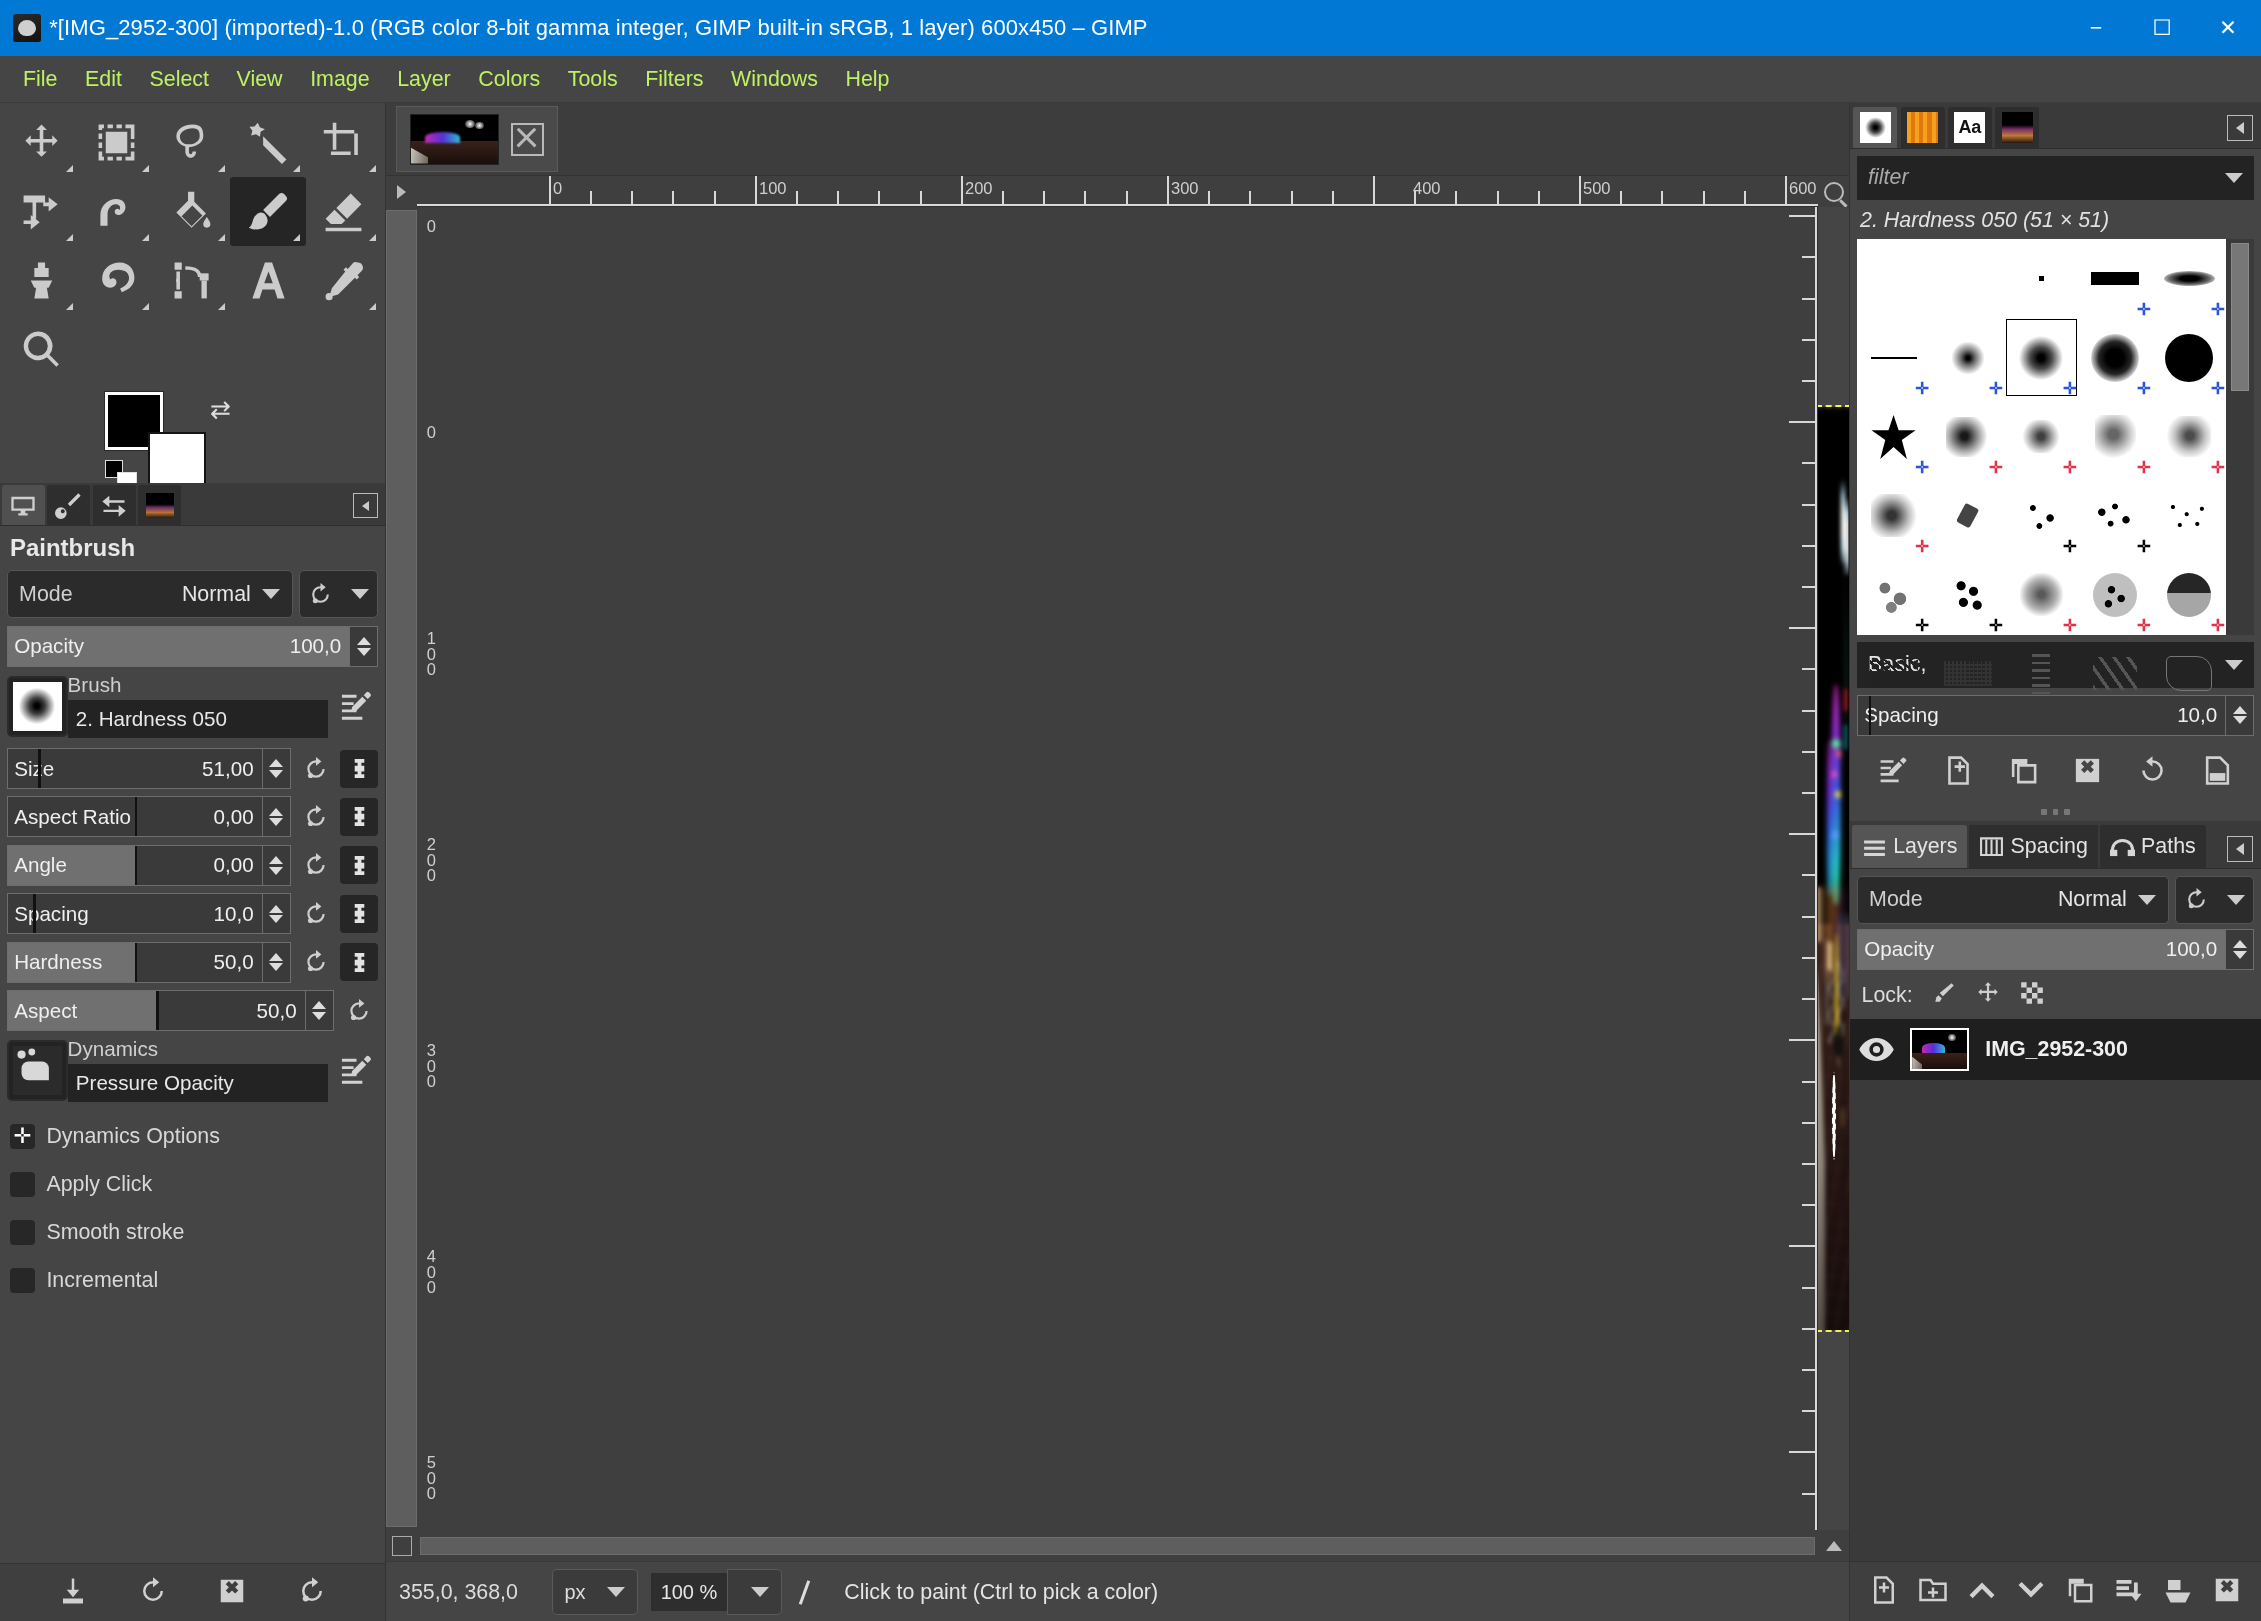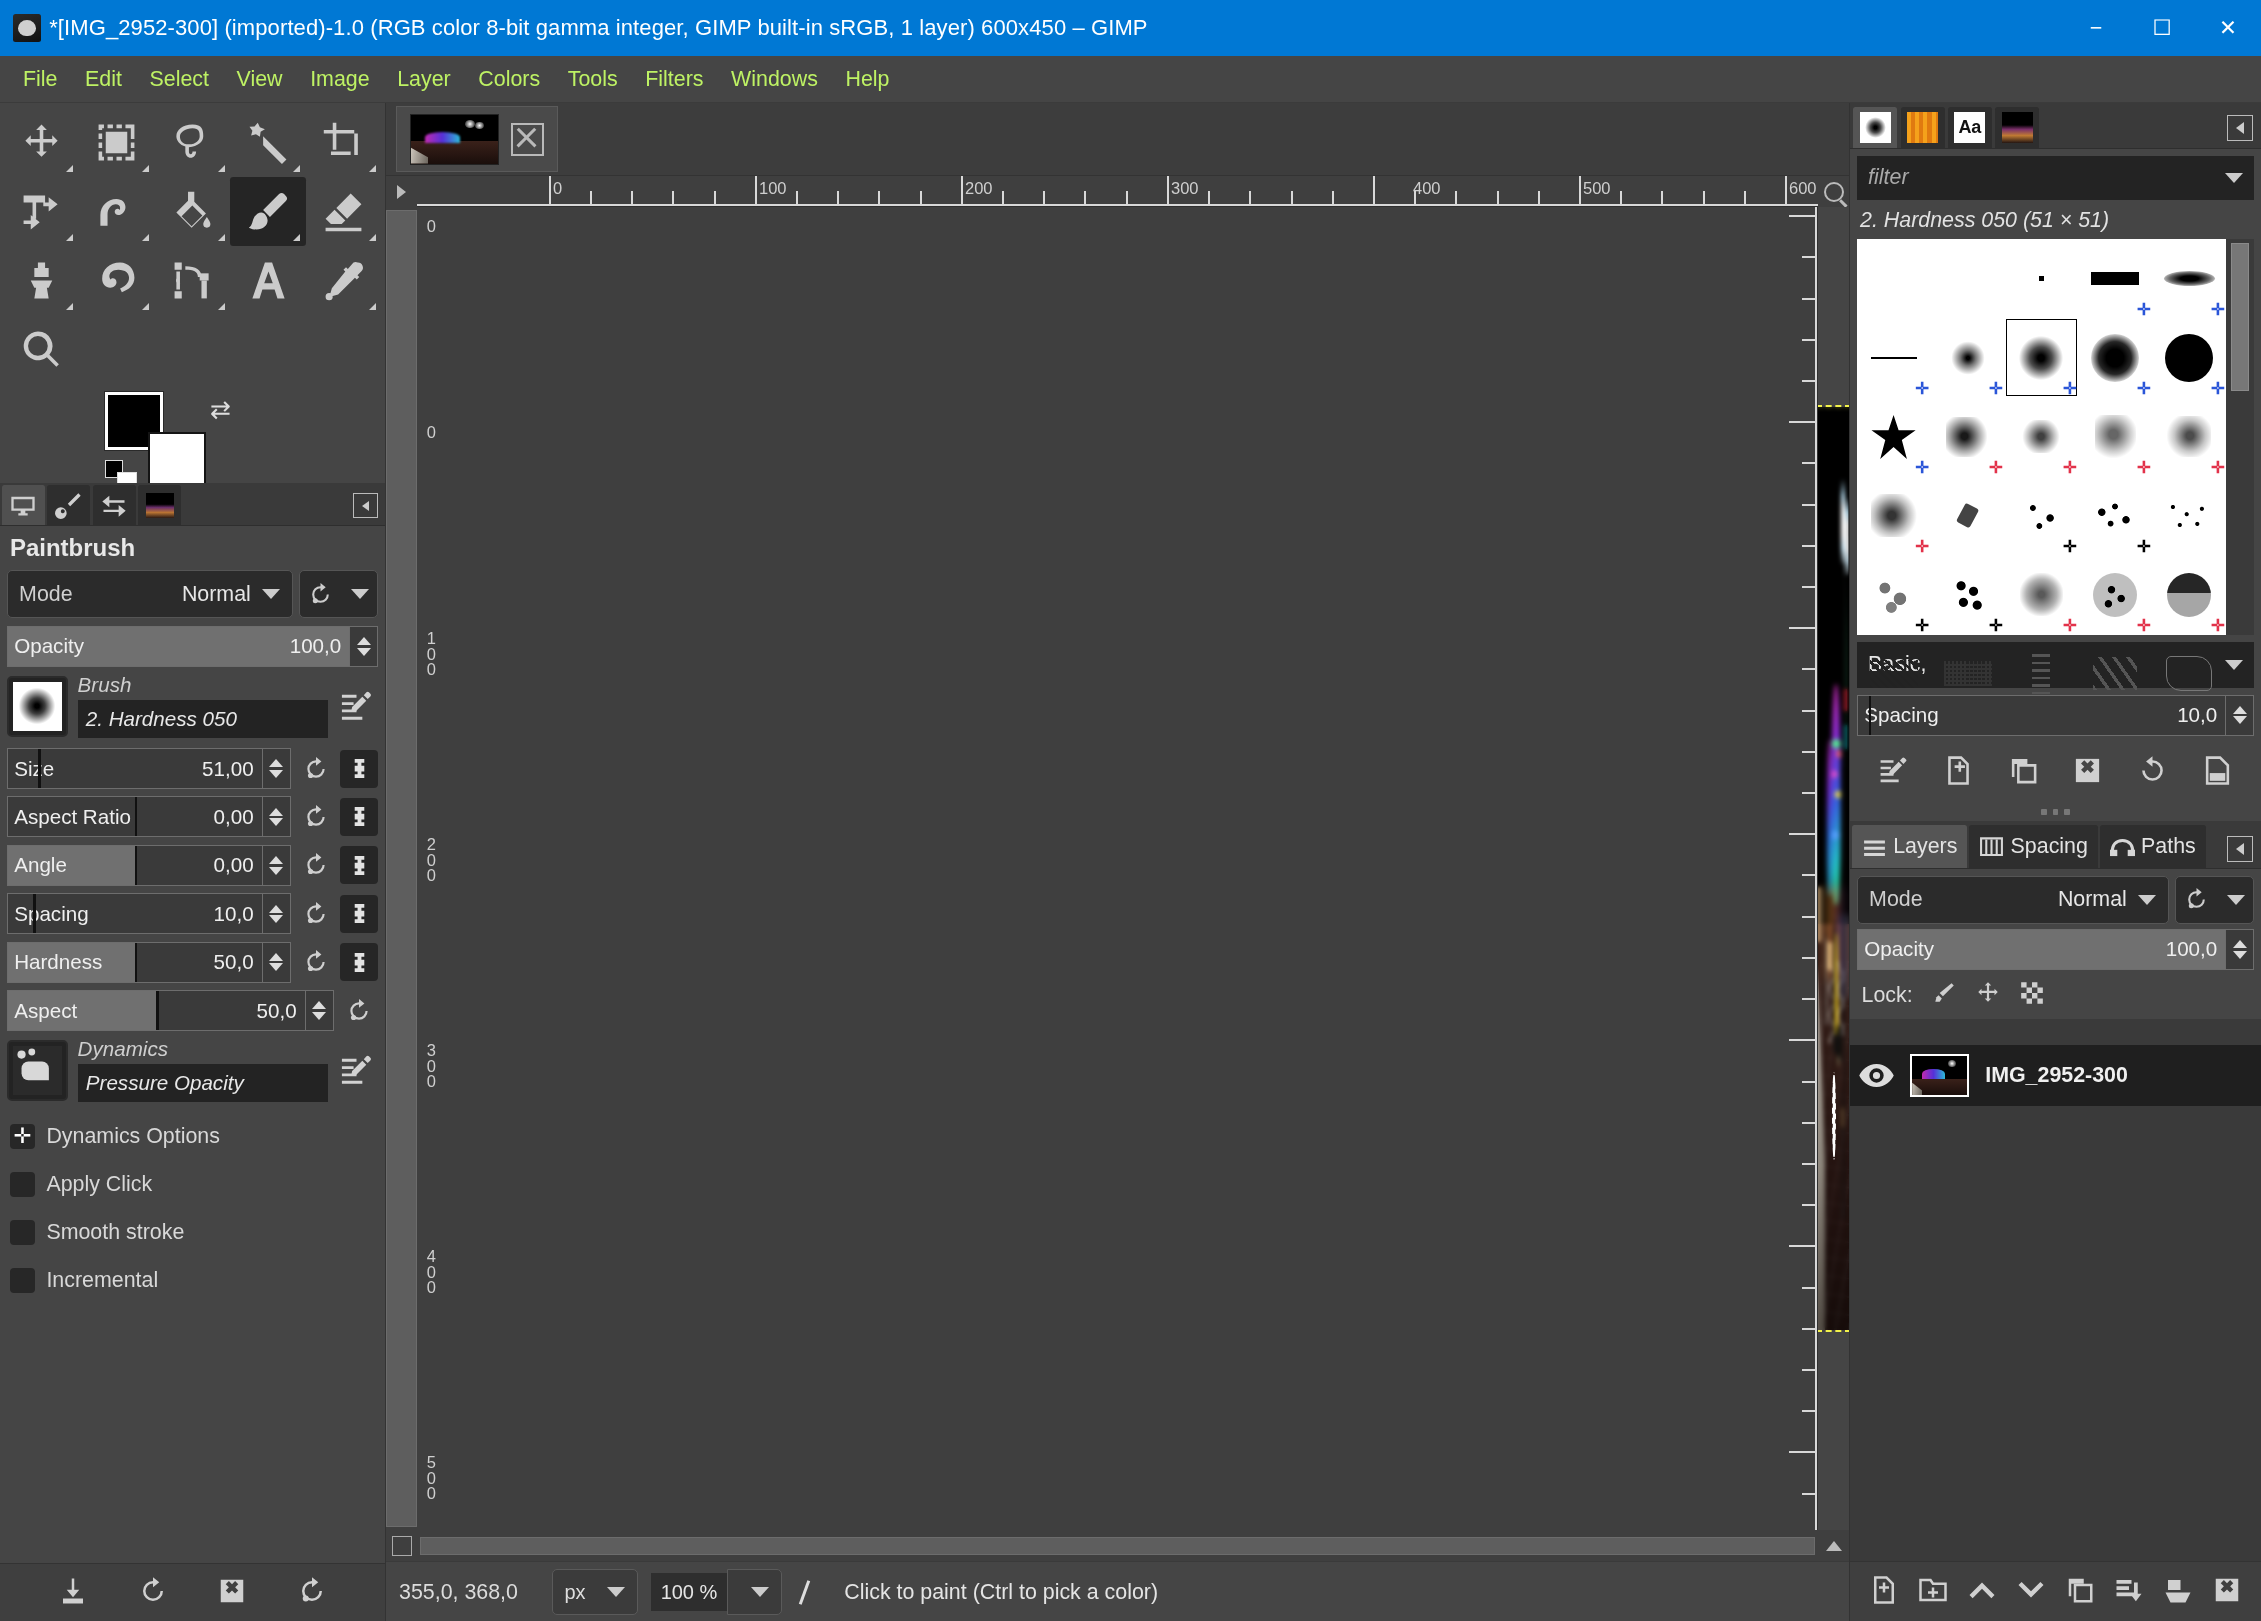--- a/index.html
+++ b/index.html
@@ -97,21 +97,21 @@
     display:flex;align-items:center;justify-content:center;}
   .linkbtn svg{width:23px;height:23px;fill:#e3e3e3;}
   
   .res-row{ display:flex; align-items:center; margin:5px 0 10px 0; }
   .res-thumb{ width:61px;height:61px; background:#232323; border:2.5px solid #2b2b2b; border-radius:5px;
     display:flex;align-items:center;justify-content:center; flex:none;}
   .res-thumb .inner{ width:49px;height:49px; background:#fff; position:relative; overflow:hidden;}
   .res-thumb .blob{ position:absolute;left:50%;top:50%;transform:translate(-50%,-50%);
     width:38px;height:38px;border-radius:50%;
     background:radial-gradient(circle,#000 8%,rgba(0,0,0,.75) 30%,rgba(0,0,0,0) 68%);}
-  .res-col{ flex:1; margin-left:10px;font-style:italic; }
+  .res-col{ flex:1; margin-left:0; }
   .res-lbl{ font-size:20.6px;color:#cfcfcf; line-height:1.1; }
   .res-val{ background:#232323; height:38px; display:flex; align-items:center; padding:0 8.2px;
     font-size:20.6px; color:#e8e8e8; margin-top:3.3px;}
   .editbtn{ width:44px;height:44px; margin-left:6.6px; display:flex;align-items:center;justify-content:center;}
   .editbtn svg{ width:35px;height:35px; fill:#d2d2d2; }
   
   .chk-row{ display:flex; align-items:center; height:48px; padding-left:3.3px; }
   .chk{ width:25px;height:25px; background:#272727; border-radius:4.1px; flex:none;
         display:flex;align-items:center;justify-content:center;}
   .chk.plus:after{ content:"✛"; color:#fff; font-size:21.4px; line-height:1;}
@@ -204,21 +204,21 @@
   #layers-tabs{ display:flex; align-items:flex-end; height:48px; background:#3a3a3a; padding-left:1.6px;
     position:relative; border-bottom:0.8px solid #2e2e2e;}
   .ltab{ height:43px; display:flex; align-items:center; gap:6.6px; padding:0 10px; background:#2e2e2e;
     margin-right:1.6px; border-radius:2.5px 2.5px 0 0; font-size:21.4px; color:#e3e3e3;}
   .ltab.sel{ background:#555; }
   .ltab svg{ width:25px;height:21.4px; fill:#d6d6d6;}
   #lock-row{ display:flex; align-items:center; gap:18px; padding:5px 11.5px 8.2px 11.5px; }
   #lock-row .lk{ font-size:21.4px; color:#dcdcdc; }
   #lock-row svg{ width:26px;height:26px; fill:#cfcfcf;}
   #layerlist{ flex:1; background:#3a3a3a; overflow:hidden; }
-  .layer-row{ display:flex; align-items:center; height:61px; background:#1f1f1f; padding:0 8.2px; gap:16px;margin-top:26px;}
+  .layer-row{ display:flex; align-items:center; height:61px; background:#1f1f1f; padding:0 8.2px; gap:16px;}
   .layer-row .eye{ width:36px;height:30px; display:flex;align-items:center;justify-content:center;}
   .layer-row .eye svg{ width:35px;height:23px; fill:#ddd;}
   .layer-thumb{ width:59px;height:43px; border:2.5px solid #fff; overflow:hidden; position:relative;}
   .layer-name{ font-size:21.4px; font-weight:bold; color:#f0f0f0; white-space:nowrap; overflow:hidden;}
   #layer-bottom{ height:61px; background:#3f3f3f; border-top:0.8px solid #333;
     display:flex; align-items:center; justify-content:space-around; padding:0 10px;}
   #layer-bottom svg{ width:30px;height:30px; fill:#d0d0d0;}
   
   .sky{position:absolute;inset:0;background:#000;}
   .ground{position:absolute;left:0;right:0;bottom:0;height:44%;

